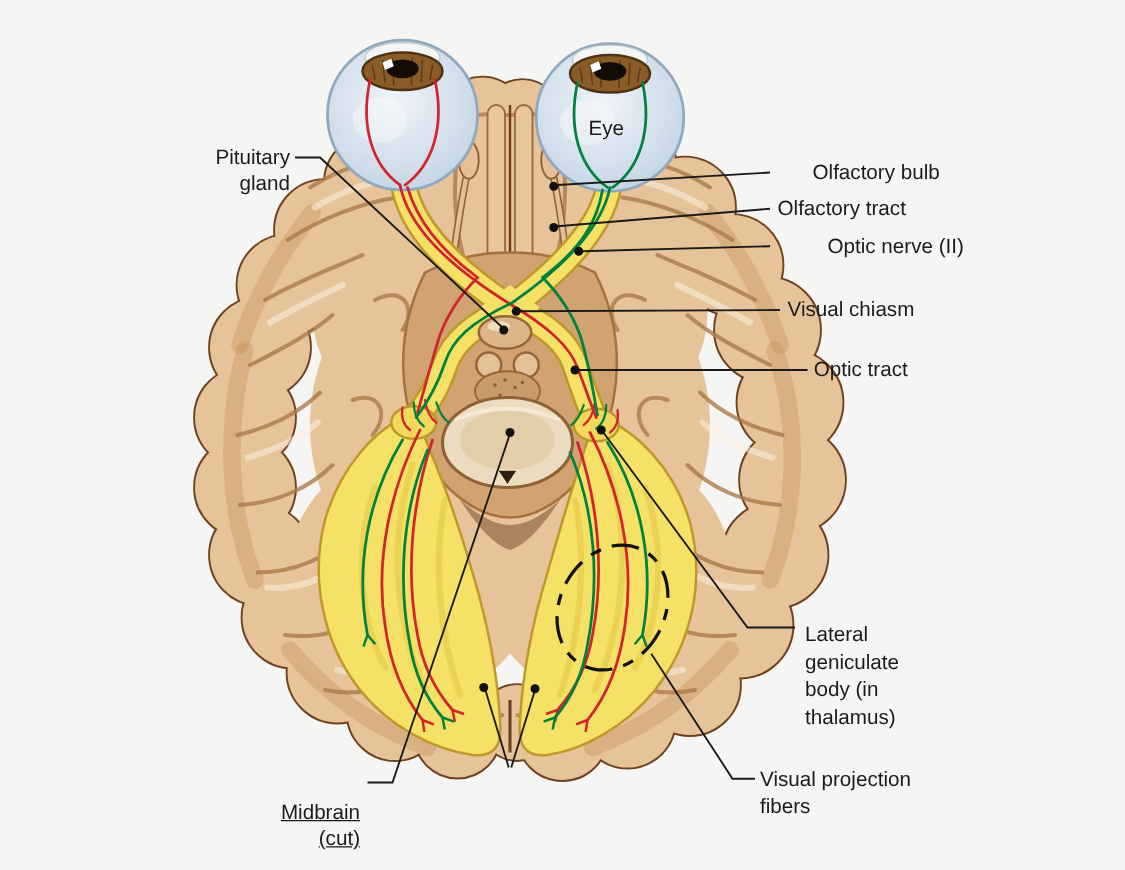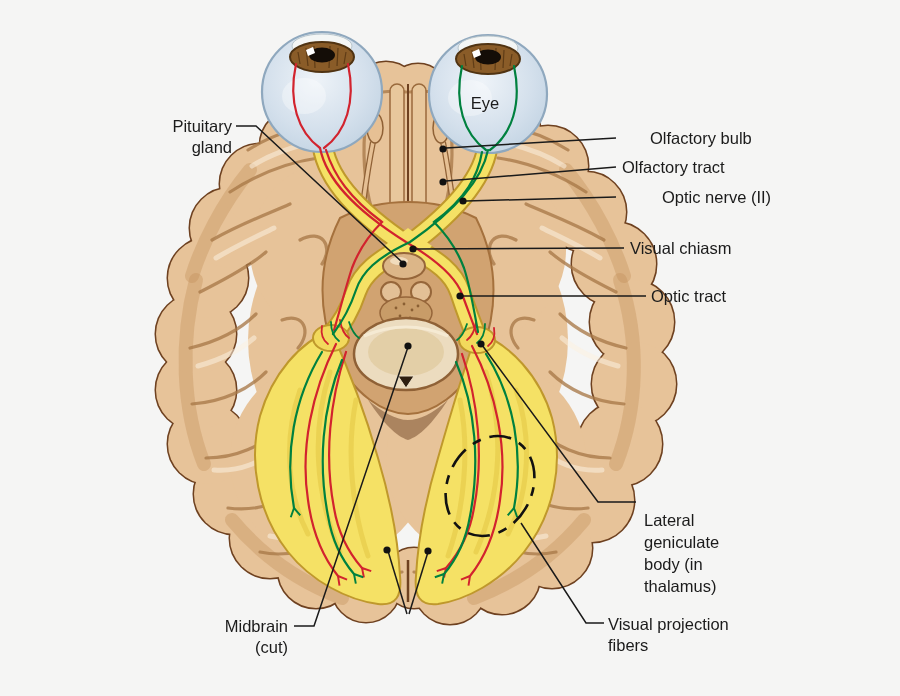--- a/index.html
+++ b/index.html
@@ -302,21 +302,21 @@
 </svg>
 
   <div class="lbl r" style="right:668px;top:116px;">Pituitary
 gland</div>
   <div class="lbl c" style="left:485px;top:93px;">Eye</div>
   <div class="lbl" style="left:622px;top:128px;margin-left:28px;">Olfactory bulb</div>
   <div class="lbl" style="left:622px;top:157px;">Olfactory tract</div>
   <div class="lbl" style="left:622px;top:187px;margin-left:40px;">Optic nerve (II)</div>
   <div class="lbl" style="left:630px;top:238px;">Visual chiasm</div>
   <div class="lbl" style="left:651px;top:286px;">Optic tract</div>
-  <div class="lbl" style="left:644px;top:509px;line-height:22px;">Lateral
+  <div class="lbl" style="left:644px;top:497px;line-height:22px;">Lateral
 geniculate
 body (in
 thalamus)</div>
   <div class="lbl" style="left:608px;top:614px;">Visual projection
 fibers</div>
-  <div class="lbl r" style="right:612px;top:616px;">Midbrain
+  <div class="lbl r" style="right:612px;top:640px;text-decoration:underline;">Midbrain
 (cut)</div>
 </div>
 
 </body></html>

